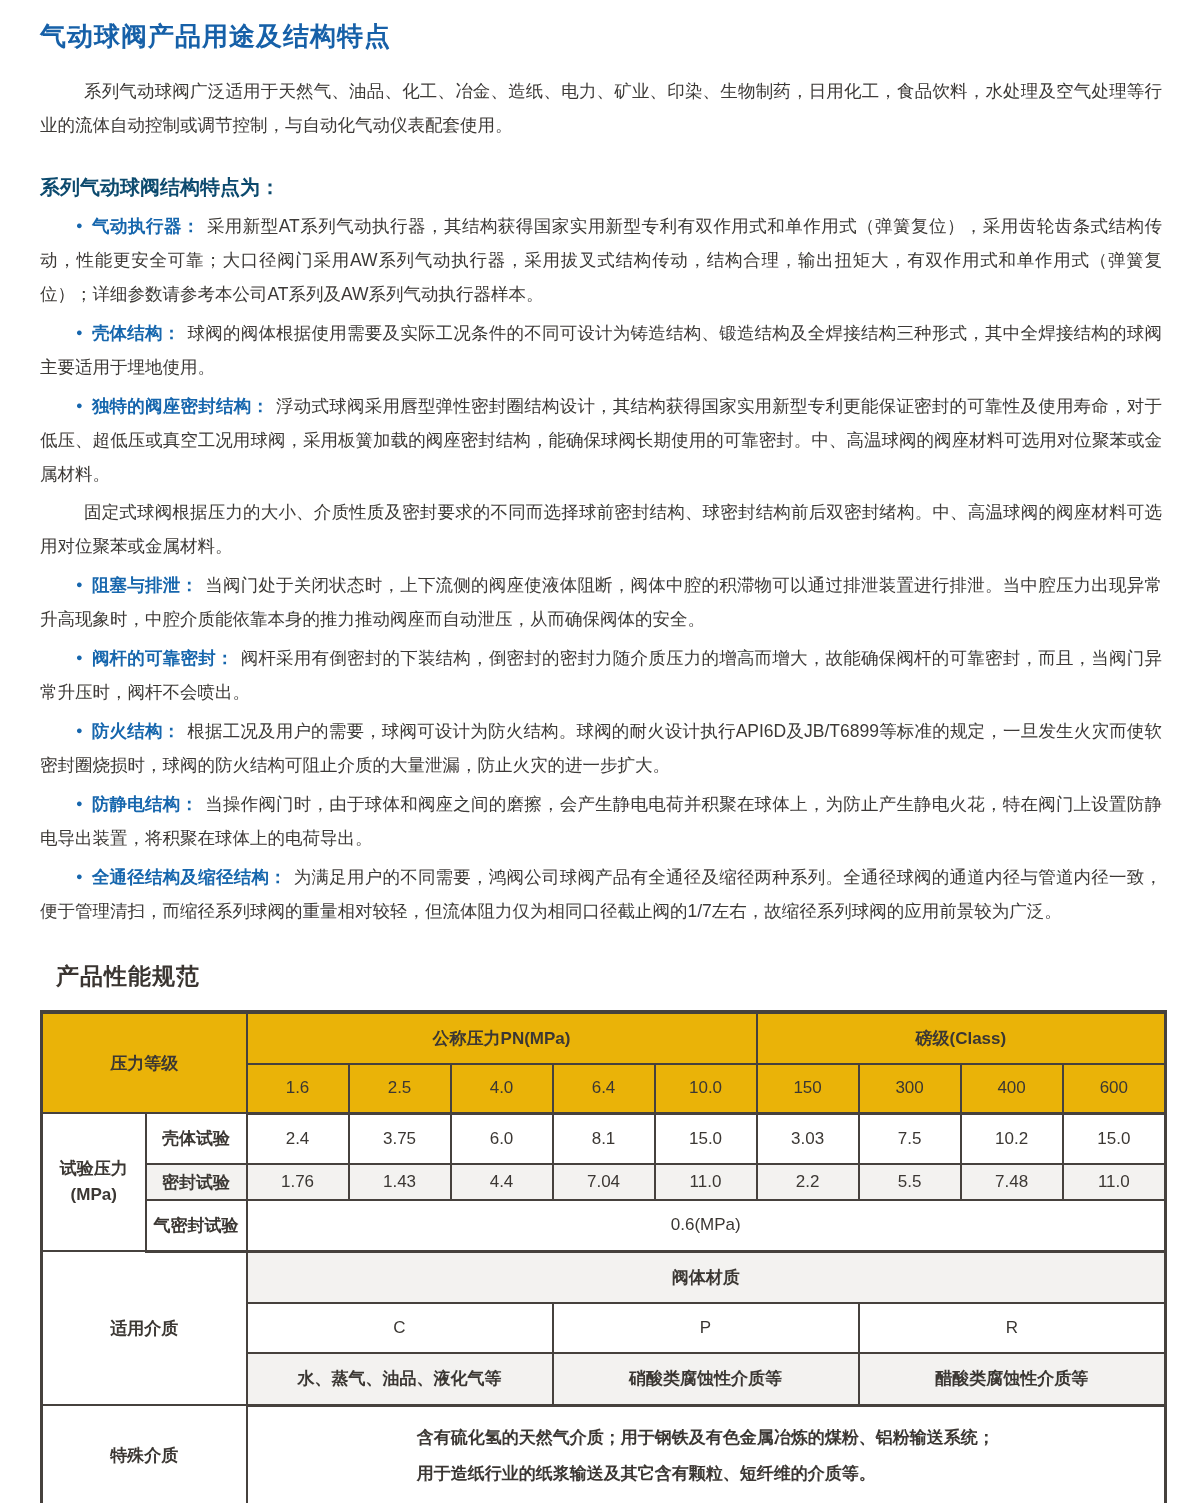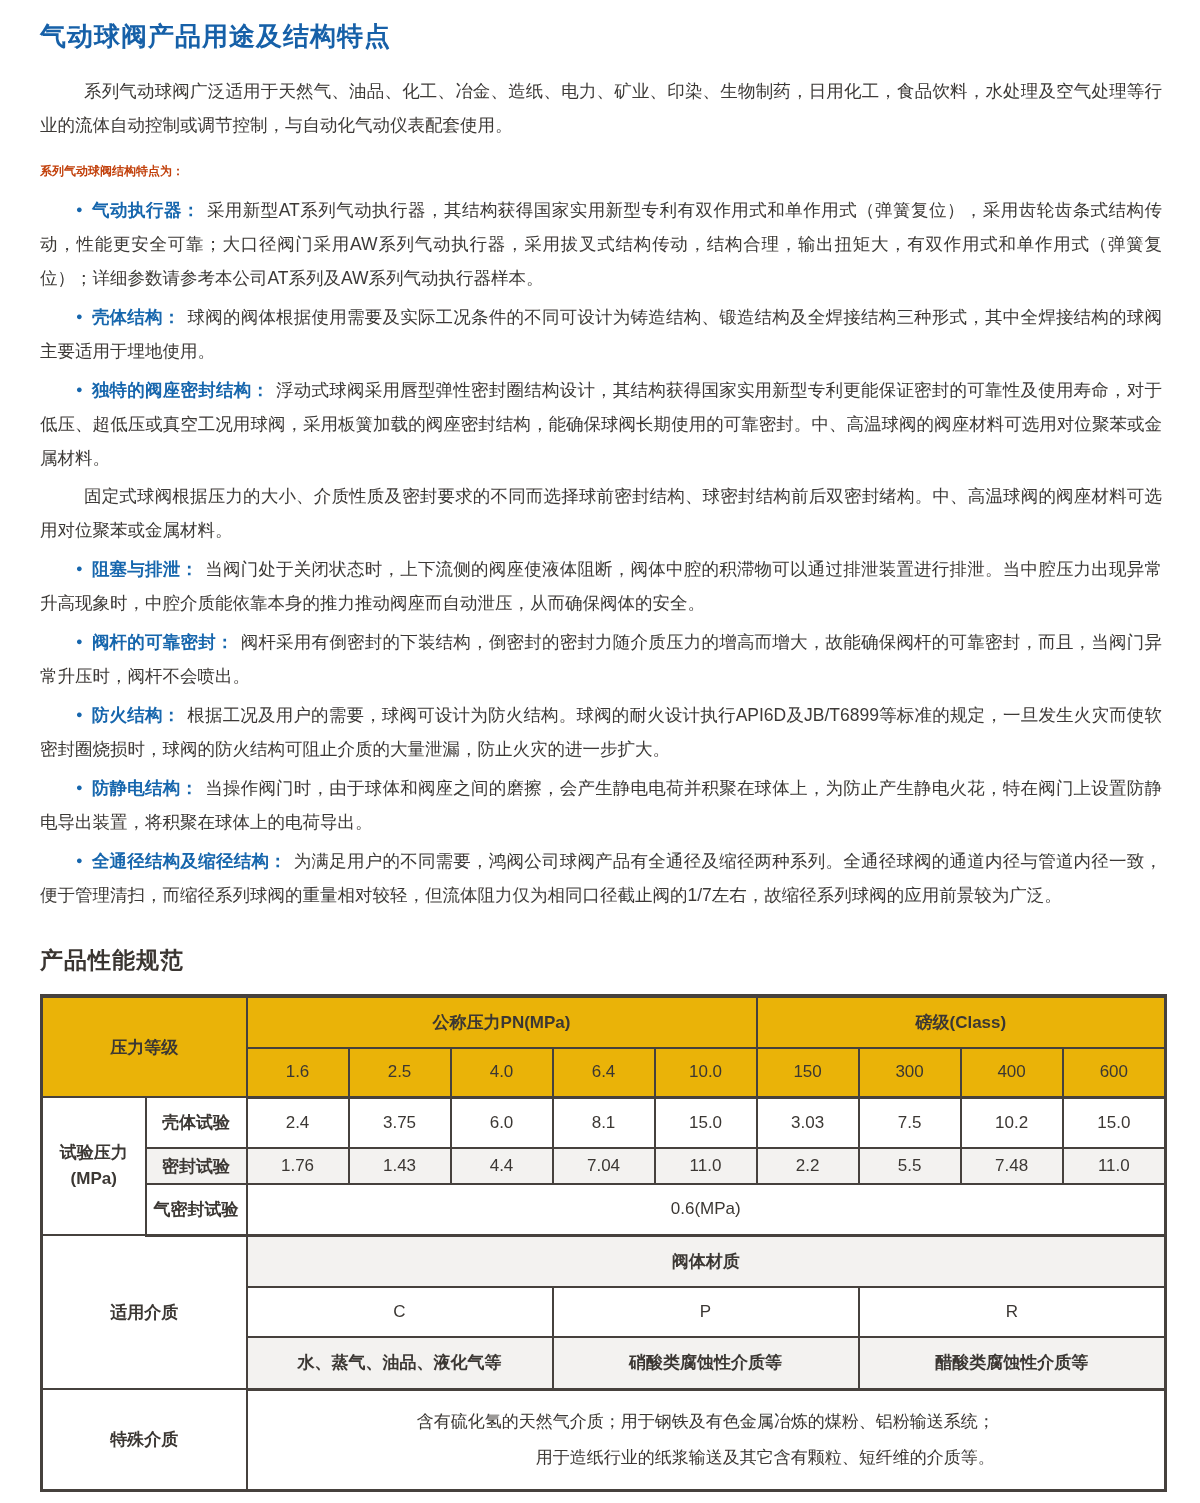--- a/index.html
+++ b/index.html
@@ -15,46 +15,46 @@
   }
   p.body{
     font-size:17.5px;line-height:34px;text-align:justify;
     margin:4px 0 0 0;color:#3c3936;
   }
   p.indent{text-indent:44px;}
   p.feature{text-indent:36px;}
   .dot{color:#1666ad;font-size:11px;vertical-align:3px;margin-right:9px;}
   .flabel{color:#1666ad;font-weight:bold;margin-right:7px;font-family:Liberation Serif, serif;}
   p.subhead{
-    color:#c2410c;font-weight:bold;font-size:12px;line-height:34px;
-    margin:12px 0 0 0;
+    color:#0c4a6e;font-weight:bold;font-size:20px;line-height:34px;
+    margin:28px 0 0 0;
   }
   h2.spec-title{
     font-size:23px;font-weight:bold;color:#3a3531;
-    margin:30px 0 0 0;line-height:36px;letter-spacing:1px;
+    margin:30px 0 0 16px;line-height:36px;letter-spacing:1px;
   }
   table.spec{
     margin-top:16px;border-collapse:collapse;table-layout:fixed;
     width:1124px;font-size:17px;color:#3b3733;
     border:3px solid #46413d;border-top-width:4px;border-bottom-width:3px;
   }
   table.spec td{
     border:2px solid #46413d;text-align:center;vertical-align:middle;
     padding:0;overflow:hidden;
   }
   td.hd{background:#eab308;}
   td.alt{background:#f3f2f0;}
   td.bold,.bold{font-weight:bold;}
   tr.sec td{border-bottom-width:3px;}
   tr.r1{height:52px;} tr.r2{height:49px;} tr.r3{height:51px;}
   tr.r4{height:36px;} tr.r5{height:51px;} tr.r6{height:52px;}
   tr.r7{height:50px;} tr.r8{height:52px;} tr.r9{height:101px;}
   .two-line{line-height:26px;}
   td.special-label{padding-left:104px;font-family:Liberation Mono, monospace;}
-  .special-wrap{display:inline-block;text-align:right;line-height:36px;font-weight:normal;}
+  .special-wrap{display:inline-block;text-align:left;line-height:36px;font-weight:bold;}
 </style>
 </head>
 <body>
 
 <h1 class="doc-title">气动球阀产品用途及结构特点</h1>
 
 <p class="body indent">系列气动球阀广泛适用于天然气、油品、化工、冶金、造纸、电力、矿业、印染、生物制药，日用化工，食品饮料，水处理及空气处理等行业的流体自动控制或调节控制，与自动化气动仪表配套使用。</p>
 
 <p class="subhead">系列气动球阀结构特点为：</p>
 

